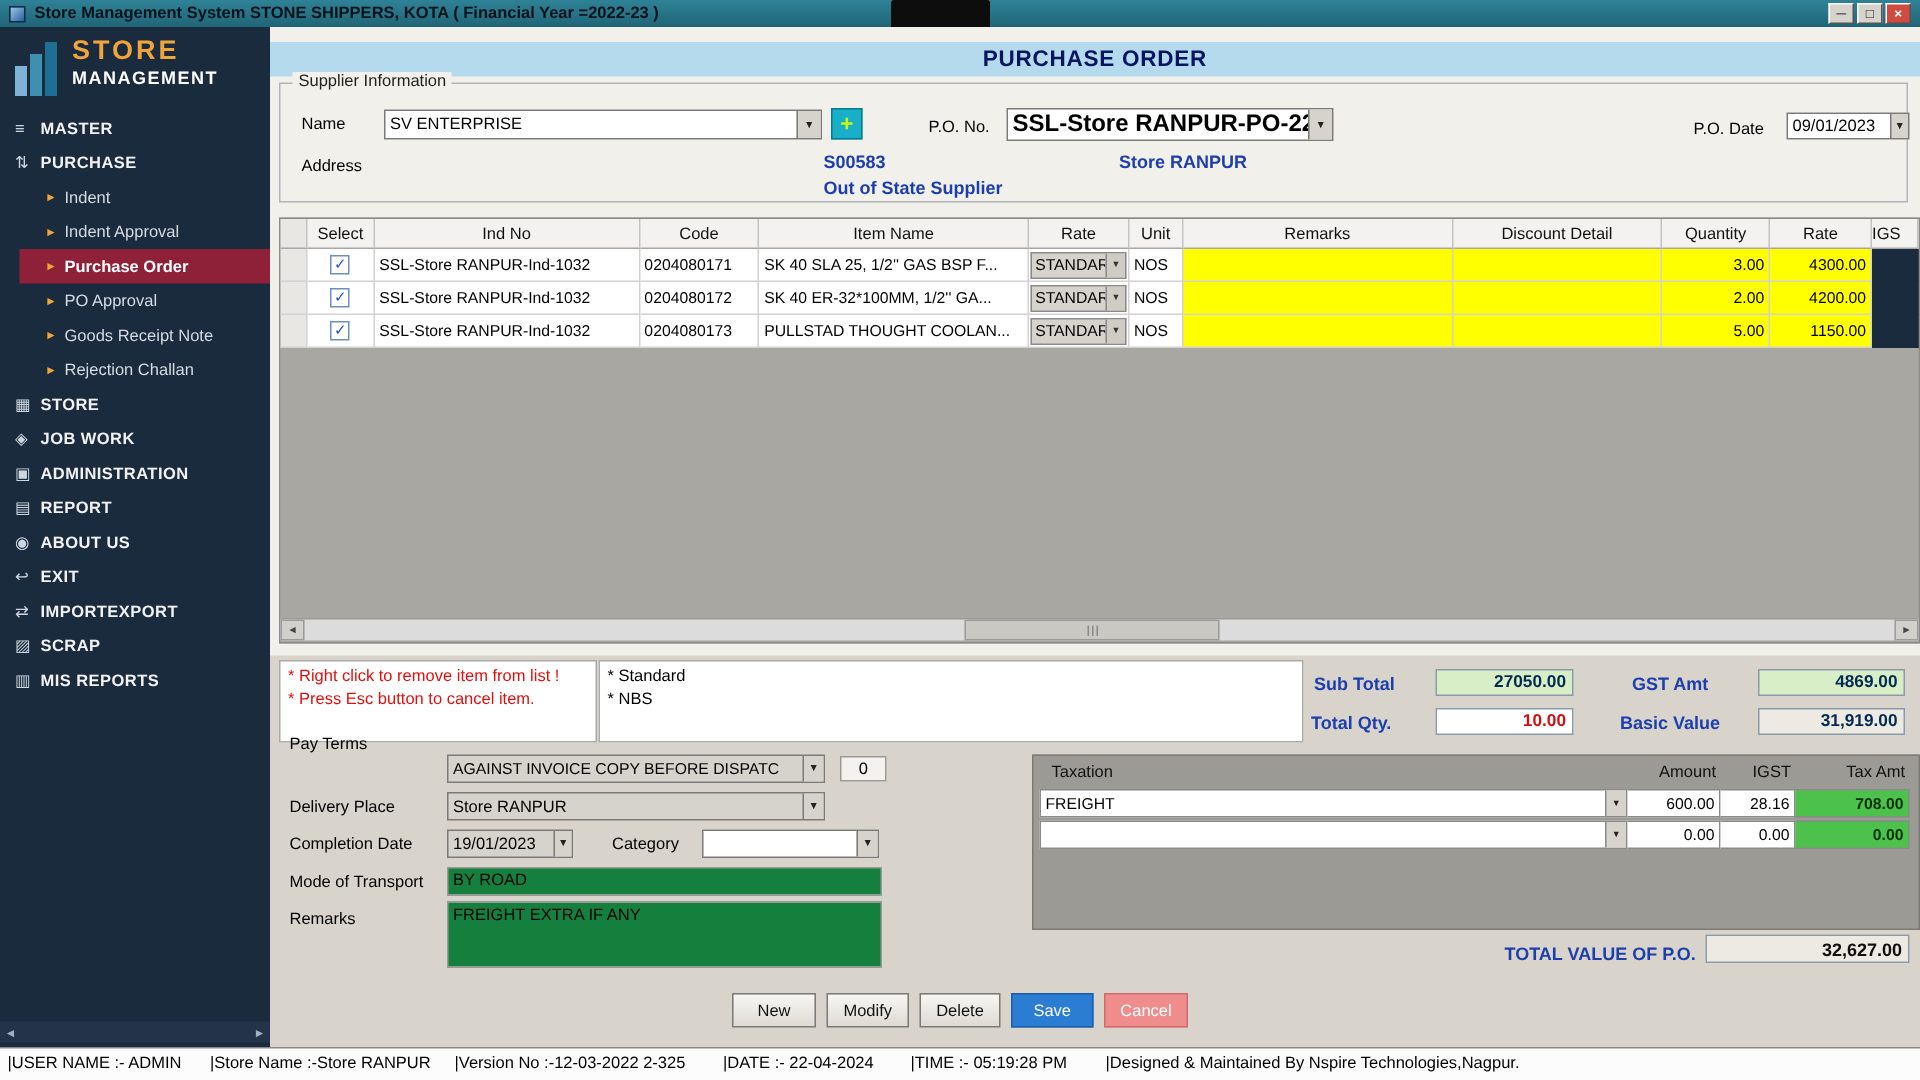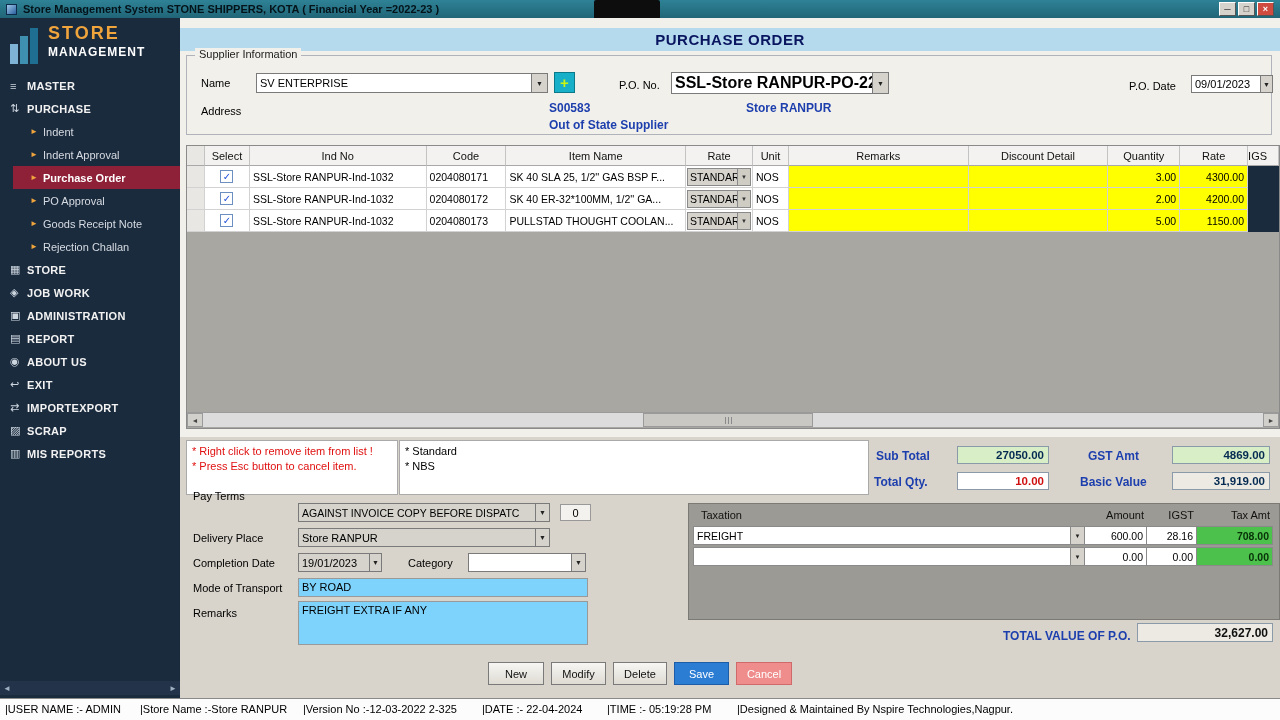--- a/index.html
+++ b/index.html
@@ -44,21 +44,21 @@
 .fs .legend{position:absolute;left:8px;top:-8px;background:#f2f0ea;padding:0 4px;font-size:11px;color:#222}
 .lbl{position:absolute;font-size:11px;color:#000;white-space:nowrap}
 .bluetxt{position:absolute;color:#1d3fae;font-weight:bold;font-size:12px;white-space:nowrap}
 
 
 .dd{position:absolute;display:flex;align-items:center;background:#fff;border:1px solid #7a7a7a}
 .dd .txt{flex:1;padding-left:3px;overflow:hidden;white-space:nowrap}
 .dd .da{width:16px;align-self:stretch;background:#d6d3cc;border-left:1px solid #7a7a7a;display:flex;align-items:center;justify-content:center;font-size:7px;color:#222;flex:0 0 auto}
 .dd.gray{background:#d6d3cc}
 .dd.bold .txt{font-weight:bold;font-size:16px}
-.inputbox{position:absolute;background:#7dd3fc;border:1px solid #999;padding:2px 3px;font-size:11px;overflow:hidden;white-space:nowrap}
+.inputbox{position:absolute;background:#15803d;border:1px solid #999;padding:2px 3px;font-size:11px;overflow:hidden;white-space:nowrap}
 .addr{position:absolute;background:#ececec;border:1px solid #aaa;padding:2px 14px 2px 4px;font-size:11px;overflow:hidden}
 .spinners{position:absolute;right:1px;top:1px;bottom:1px;width:11px;display:flex;flex-direction:column;align-items:center;justify-content:space-between;background:#dcd9d2;font-size:5px;color:#444;padding:2px 0}
 .plus{position:absolute;width:21px;height:21px;background:#17b0c8;border:1px solid #0a7a8a;color:#c8f516;font-size:15px;font-weight:bold;display:flex;align-items:center;justify-content:center;line-height:1}
 
 
 .grid{position:absolute;left:186px;top:145px;width:1094px;height:284px;background:#a9a7a1;border:1px solid #8a8a8a}
 .ghead{display:flex;height:20px}
 .gh{border-right:1px solid #c3c3c3;border-bottom:1px solid #a8a8a8;display:flex;align-items:center;justify-content:center;font-size:11px;color:#111;background:#f3f2f0;overflow:hidden;white-space:nowrap}
 .grow{display:flex;height:22px}
 .gc{border-right:1px solid #d2d2d2;border-bottom:1px solid #d2d2d2;display:flex;align-items:center;padding:0 3px;font-size:10.5px;background:#fff;overflow:hidden;white-space:nowrap}

